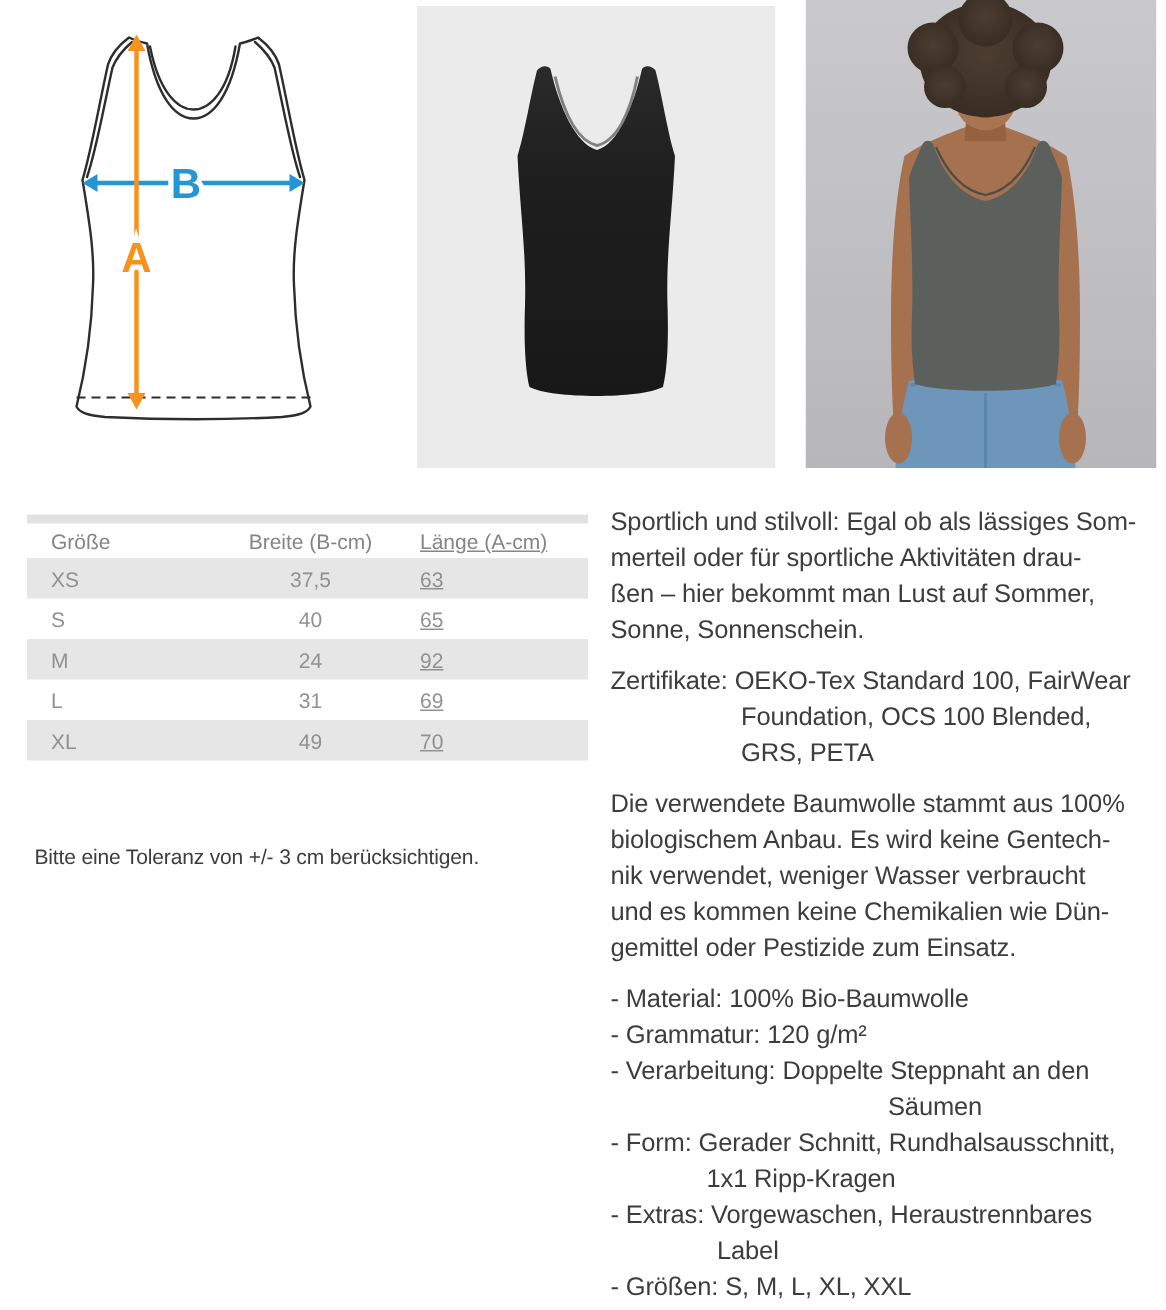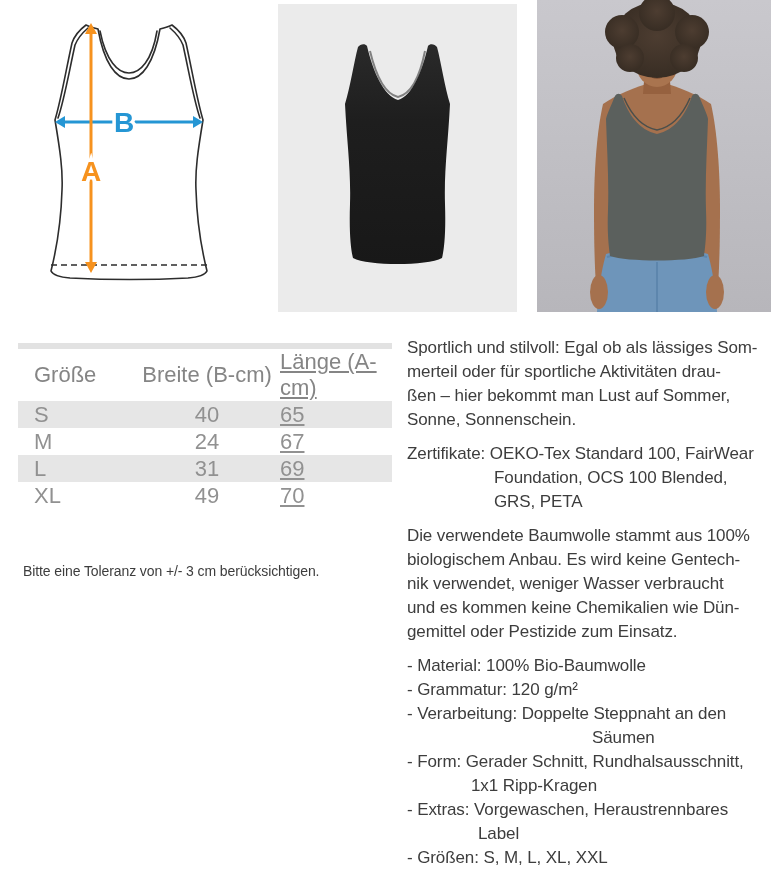--- a/index.html
+++ b/index.html
@@ -10,21 +10,21 @@
   
   .panel-drawing{position:absolute;left:30px;top:15px;width:185px;height:290px;}
   .panel-black{position:absolute;left:278px;top:4px;width:239px;height:308px;}
   .panel-model{position:absolute;left:537px;top:0;width:234px;height:312px;}
   .panel-drawing svg,.panel-black svg,.panel-model svg{display:block;width:100%;height:100%;}
 
   
   .size-table{
     position:absolute;left:18px;top:343px;width:374px;
     border-collapse:collapse;border-top:6px solid #e2e2e2;
-    font-size:22px;color:#919191;table-layout:fixed;
+    font-size:14px;color:#919191;table-layout:fixed;
   }
   .size-table th{font-weight:normal;text-align:left;height:23px;padding:0;color:#858585;vertical-align:middle;}
   .size-table td{height:27px;padding:0;vertical-align:middle;}
   .size-table th:nth-child(1),.size-table td:nth-child(1){padding-left:16px;width:100px;}
   .size-table th:nth-child(2),.size-table td:nth-child(2){width:146px;text-align:center;}
   .size-table th:nth-child(3),.size-table td:nth-child(3){width:112px;text-decoration:underline;}
   .size-table tbody tr:nth-child(odd){background:#e6e6e6;}
 
   
   .footnote{position:absolute;left:23px;top:563px;font-size:14px;color:#3d3d3d;letter-spacing:-0.1px;}
@@ -157,28 +157,33 @@
   <table class="size-table">
     <thead>
       <tr>
         <th>Größe</th>
         <th>Breite (B-cm)</th>
         <th>Länge (A-cm)</th>
       </tr>
     </thead>
     <tbody>
         <tr>
+          <td>XS</td>
+          <td>37,5</td>
+          <td>63</td>
+        </tr>
+        <tr>
           <td>S</td>
           <td>40</td>
           <td>65</td>
         </tr>
         <tr>
           <td>M</td>
           <td>24</td>
-          <td>67</td>
+          <td>92</td>
         </tr>
         <tr>
           <td>L</td>
           <td>31</td>
           <td>69</td>
         </tr>
         <tr>
           <td>XL</td>
           <td>49</td>
           <td>70</td>

